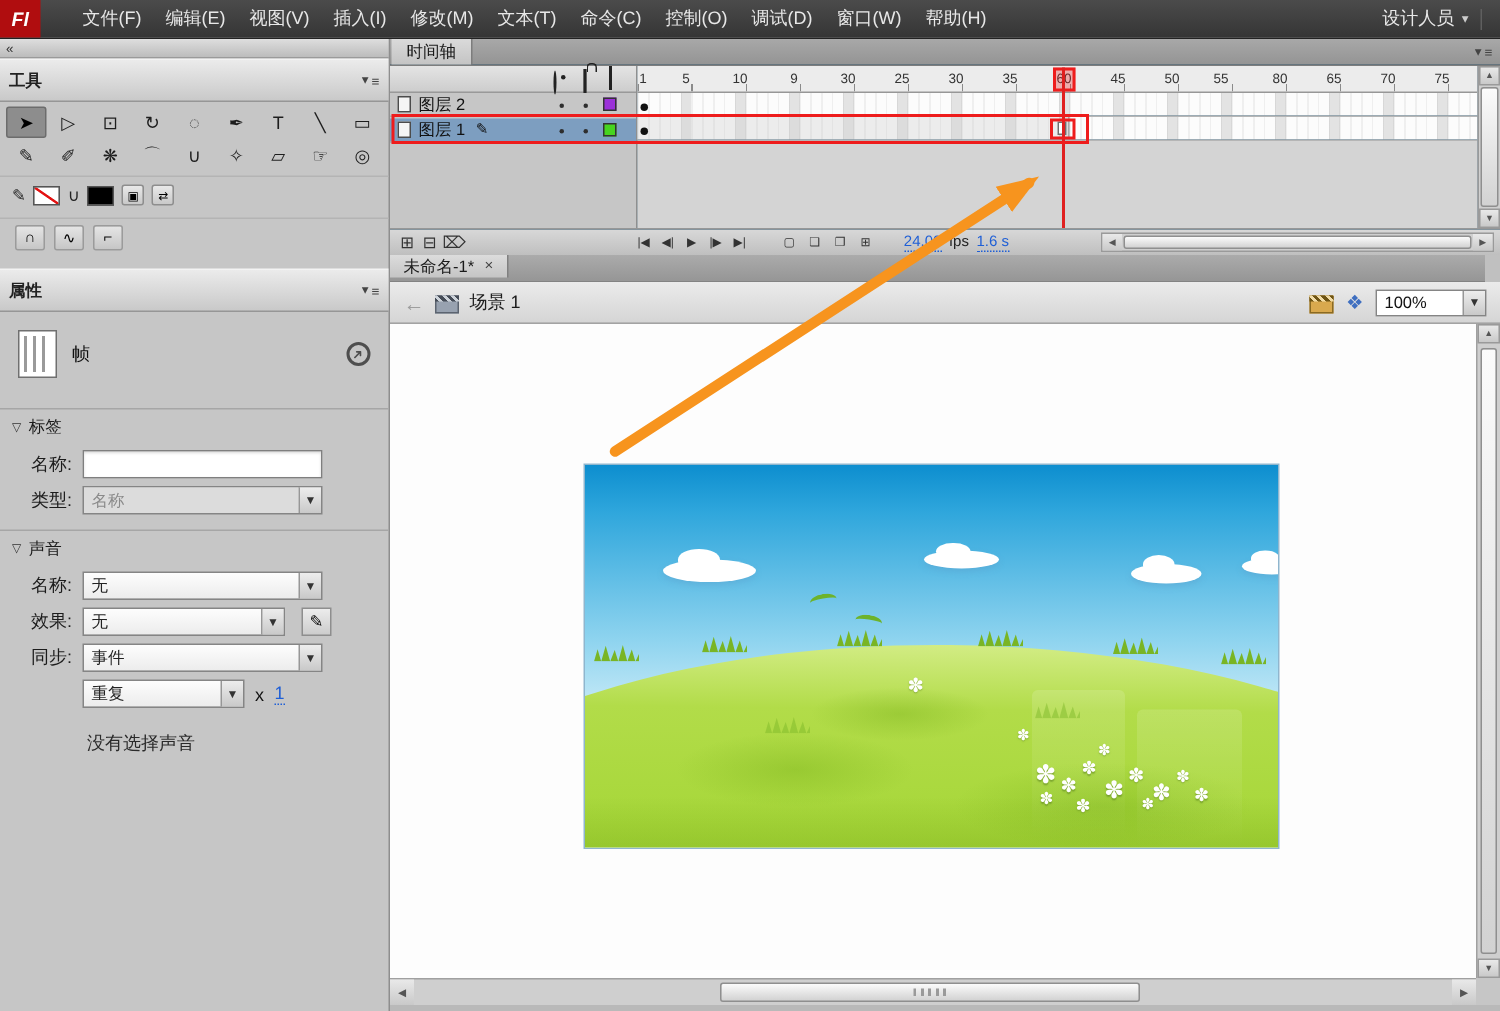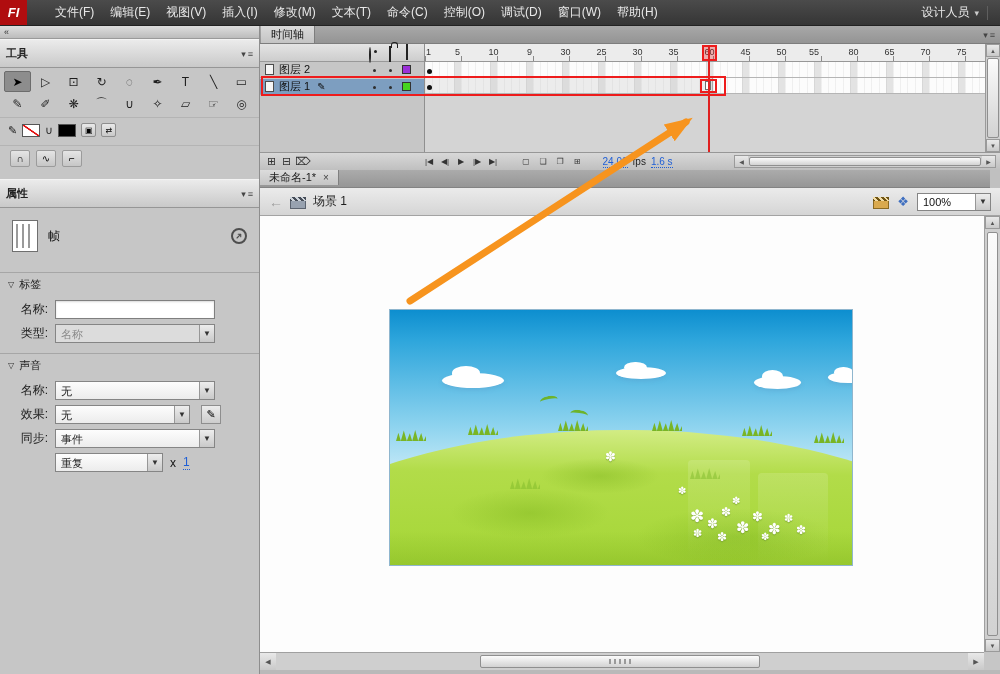--- a/index.html
+++ b/index.html
@@ -330,20 +330,21 @@
       </div>
       <div class="field-row">
         <span class="field-label"></span>
         <span class="dropdown tiny">
           <span class="dd-value">重复</span>
           <span class="dd-btn">▼</span>
         </span>
         <span>x</span>
         <span class="hot-text">1</span>
       </div>
+      <div class="sound-status">没有选择声音</div>
     </section>
   </div>
 
   <div class="main-right">
 
     <section class="timeline">
       <div class="tl-tabstrip">
         <div class="tl-tab">时间轴</div>
         <span class="panel-menu" style="margin:0 5px 0 auto;align-self:center">
           <span>▾</span>

